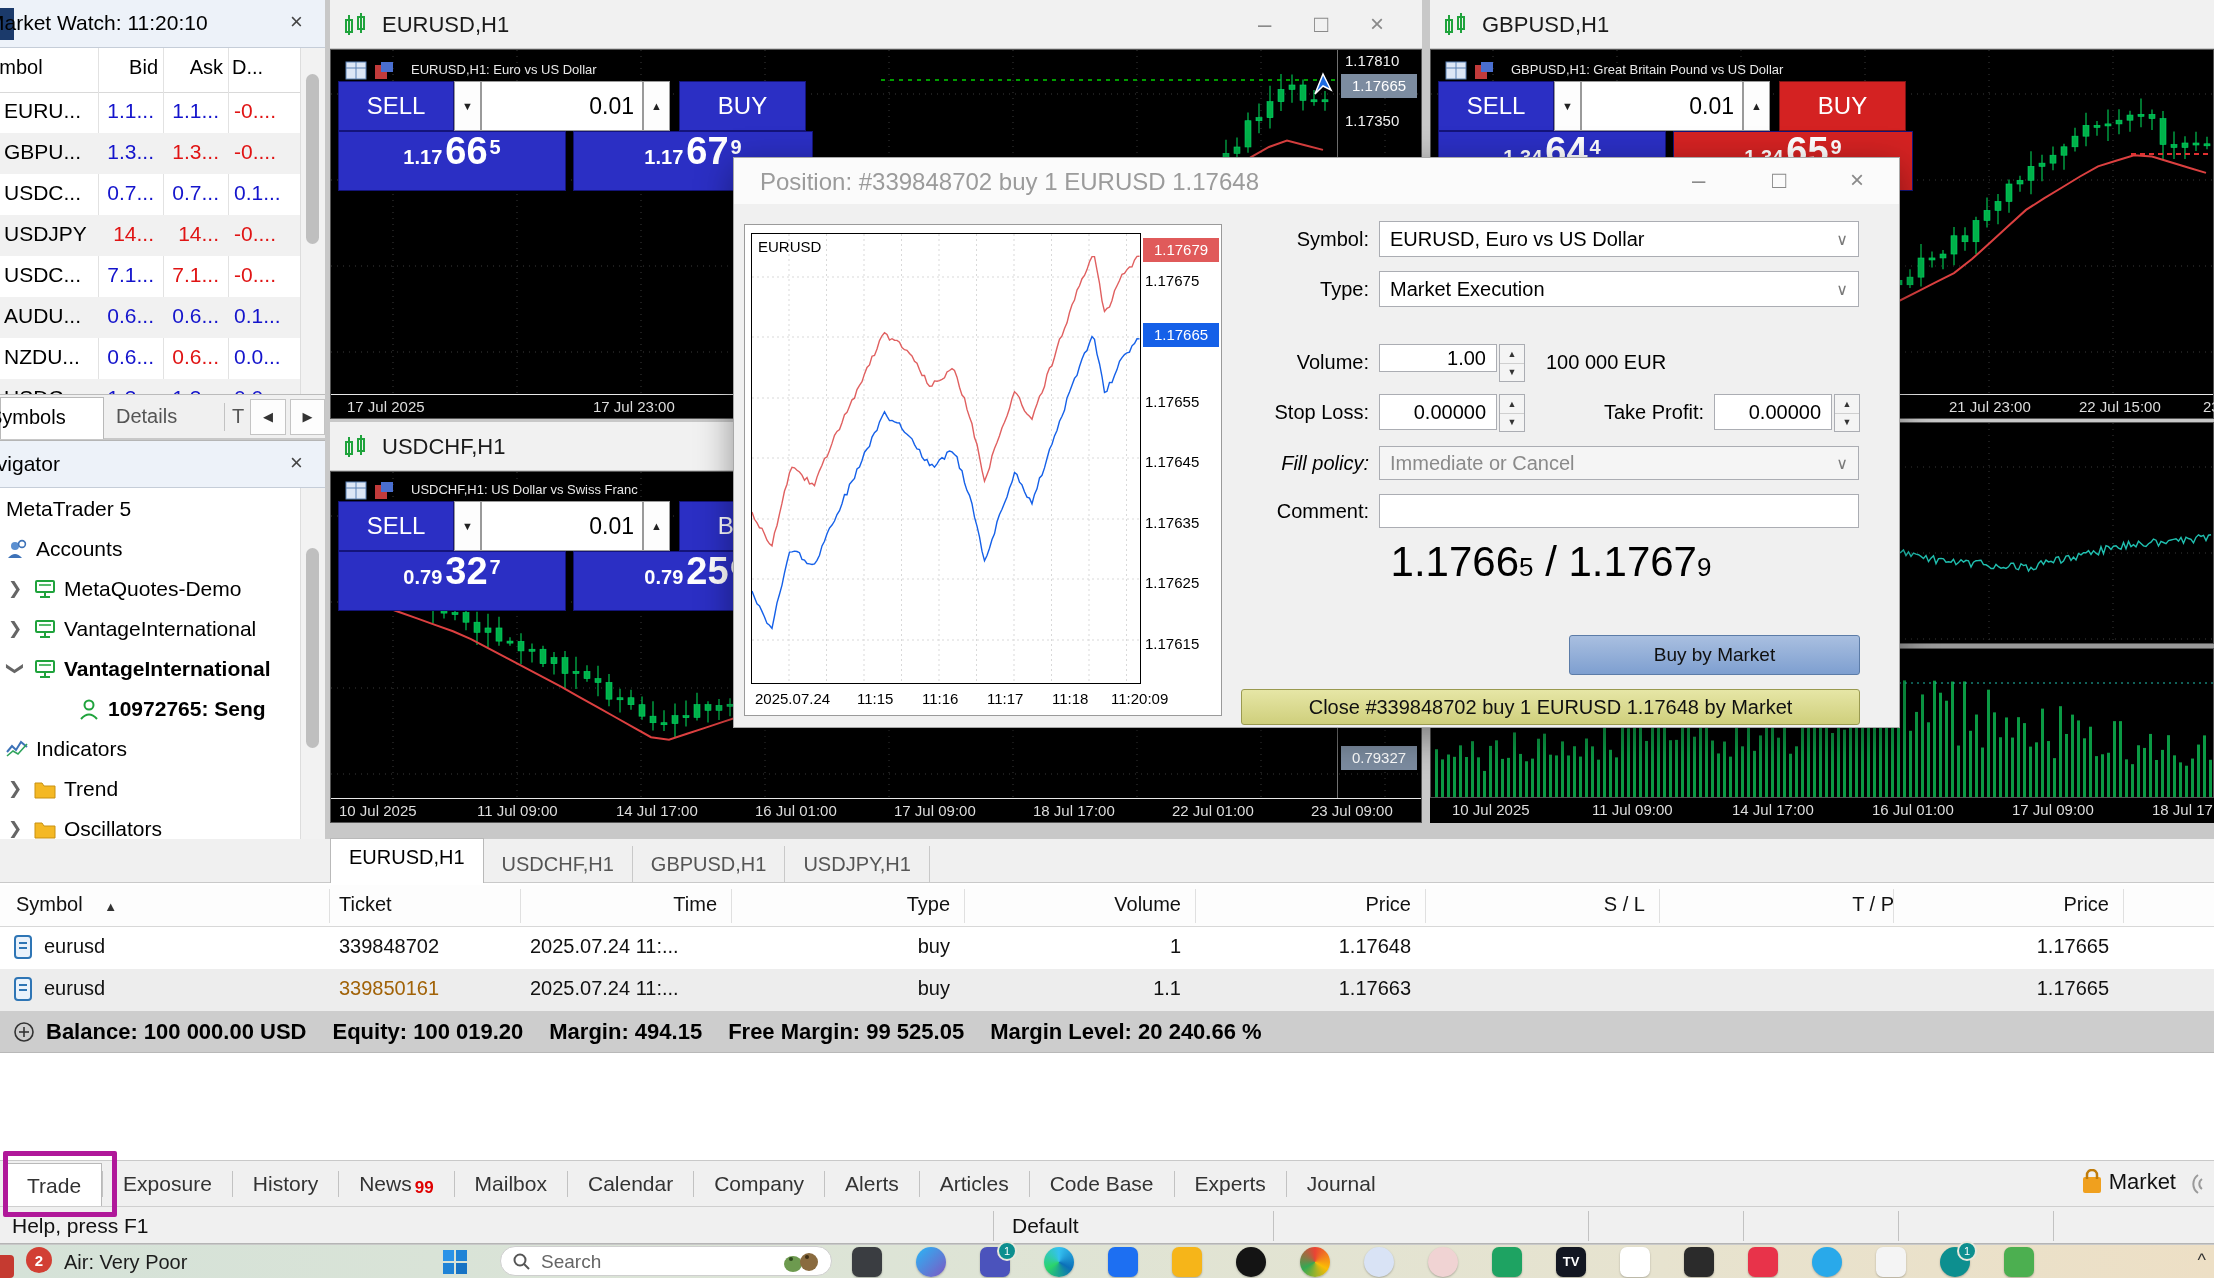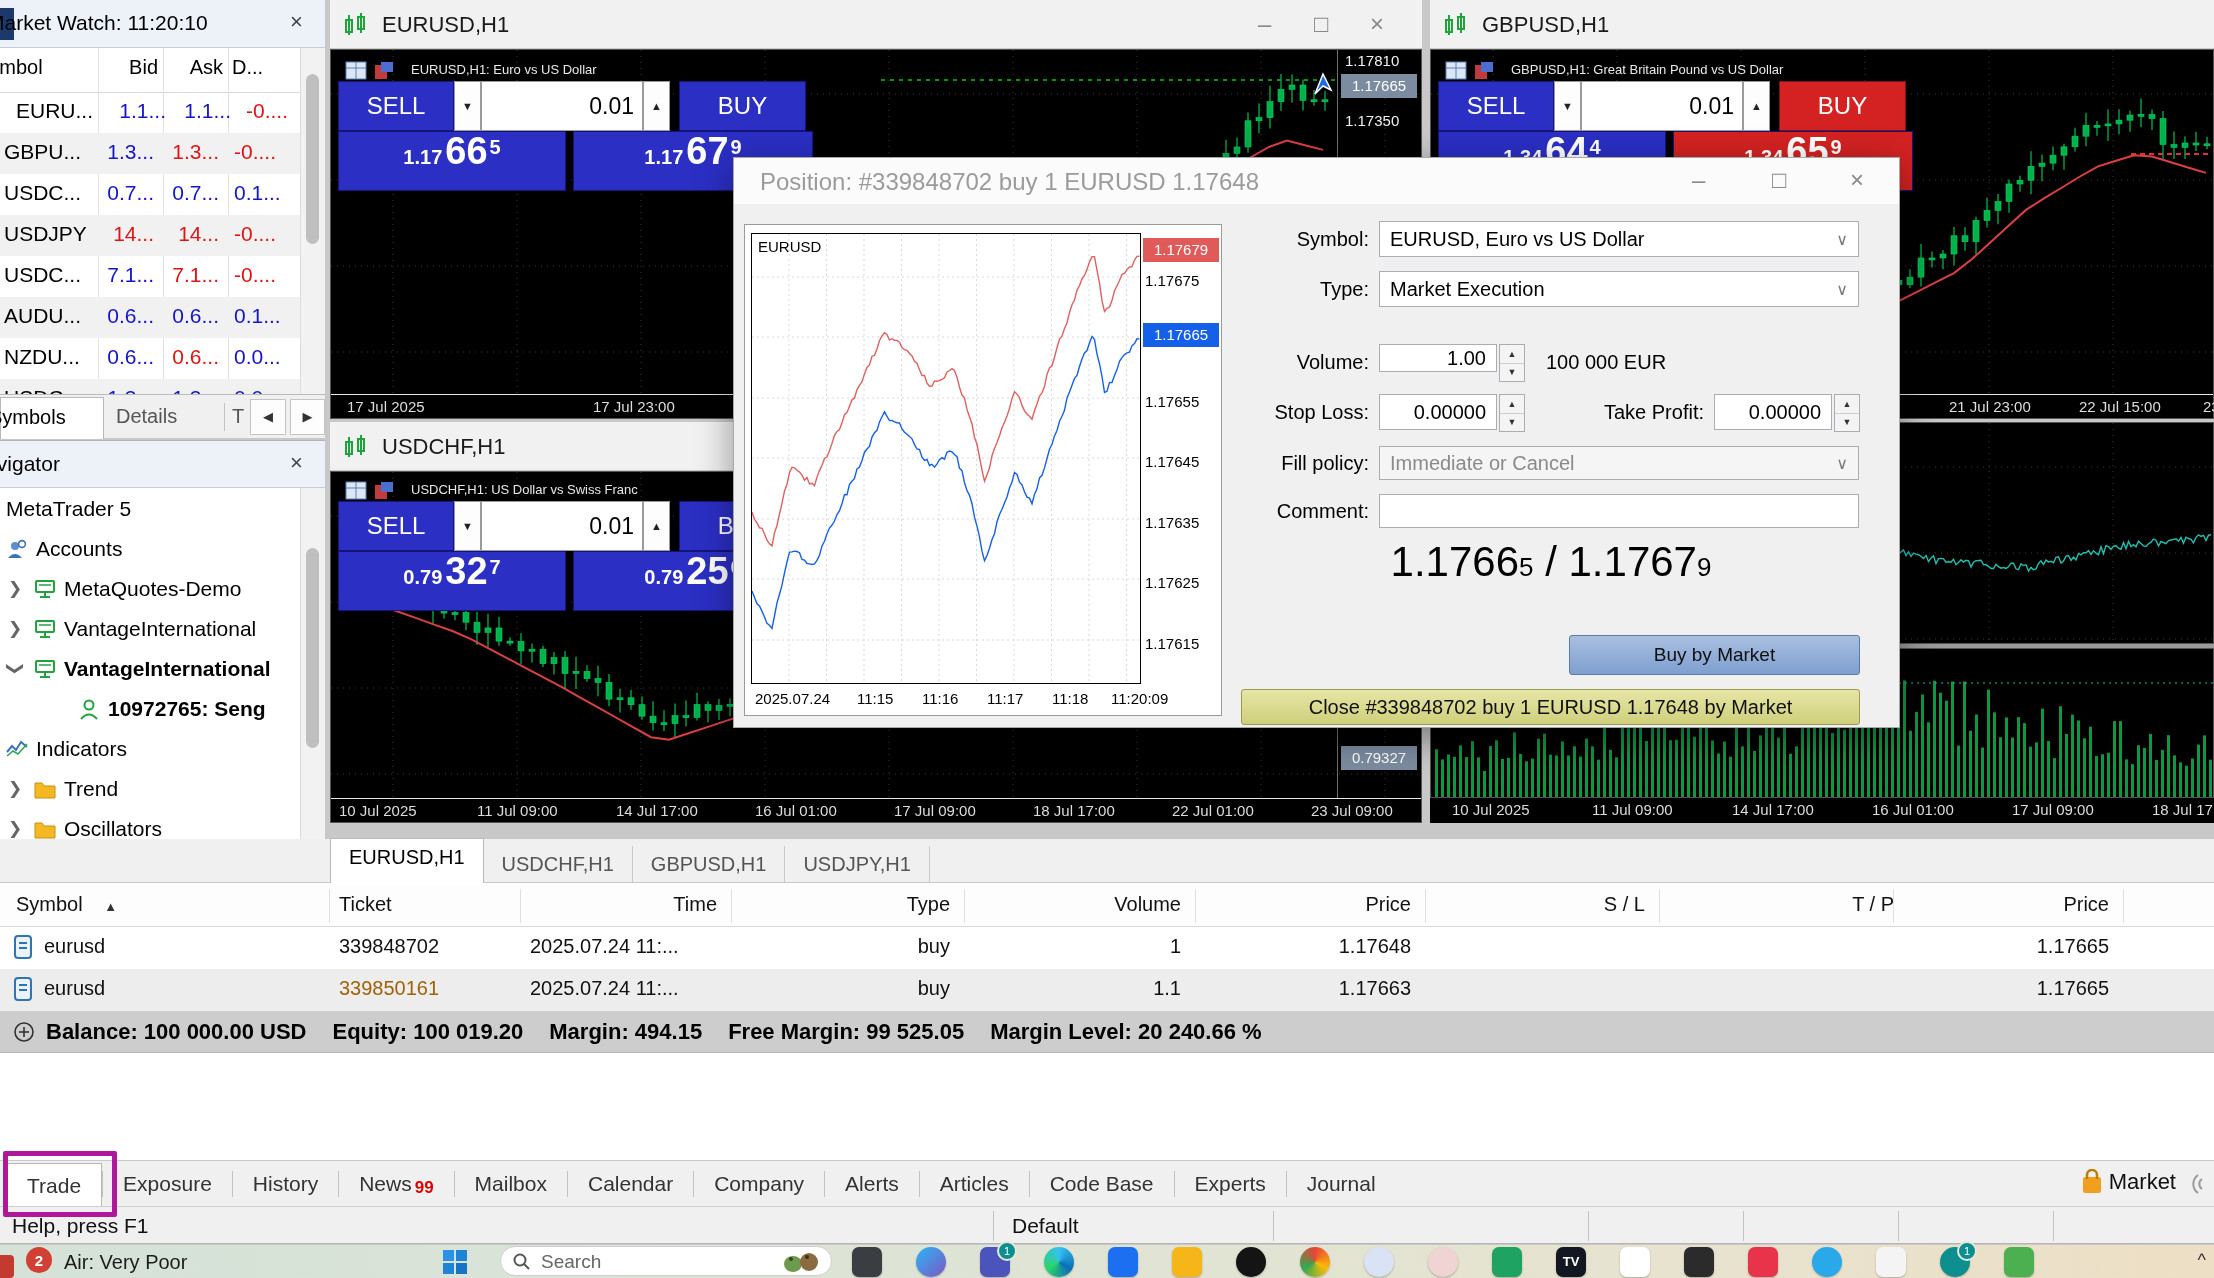--- a/index.html
+++ b/index.html
@@ -62,21 +62,21 @@
     <div id="mw-body" class="a" style="left:0;top:48px;width:300px;height:346px;">
         <div style="position: absolute; left: 0px; top: 0px; width: 300px; height: 44px; border-bottom: 1px solid rgb(217, 217, 217);">
           <div style="position: absolute; left: -24px; top: 8px; font-size: 20px;">Symbol</div>
           <div style="position: absolute; left: 98px; top: 8px; width: 60px; text-align: right; font-size: 20px;">Bid</div>
           <div style="position: absolute; left: 163px; top: 8px; width: 60px; text-align: right; font-size: 20px;">Ask</div>
           <div style="position: absolute; left: 232px; top: 8px; font-size: 20px;">D...</div>
         </div>
         <div style="position: absolute; left: 98px; top: 0px; width: 1px; height: 346px; background: rgb(226, 226, 226);"></div>
         <div style="position: absolute; left: 163px; top: 0px; width: 1px; height: 346px; background: rgb(226, 226, 226);"></div>
         <div style="position: absolute; left: 228px; top: 0px; width: 1px; height: 346px; background: rgb(226, 226, 226);"></div>
-        <div style="position: absolute; left: 12px; top: 44px; width: 300px; height: 48px;">
+        <div style="position: absolute; left: 0px; top: 44px; width: 300px; height: 48px;">
           <div style="position: absolute; left: 4px; top: 7px; font-size: 21px; color: rgb(0, 0, 0); white-space: nowrap;">EURU...</div>
           <div style="position: absolute; left: 38px; top: 7px; width: 116px; text-align: right; font-size: 21px; color: rgb(20, 20, 204);">1.1...</div>
           <div style="position: absolute; left: 103px; top: 7px; width: 116px; text-align: right; font-size: 21px; color: rgb(20, 20, 204);">1.1...</div>
           <div style="position: absolute; left: 234px; top: 7px; font-size: 21px; color: rgb(224, 20, 20);">-0....</div>
         </div>
         <div style="position: absolute; left: 0px; top: 85px; width: 300px; height: 41px; background: rgb(241, 241, 241);">
           <div style="position: absolute; left: 4px; top: 7px; font-size: 21px; color: rgb(0, 0, 0); white-space: nowrap;">GBPU...</div>
           <div style="position: absolute; left: 38px; top: 7px; width: 116px; text-align: right; font-size: 21px; color: rgb(20, 20, 204);">1.3...</div>
           <div style="position: absolute; left: 103px; top: 7px; width: 116px; text-align: right; font-size: 21px; color: rgb(224, 20, 20);">1.3...</div>
           <div style="position: absolute; left: 234px; top: 7px; font-size: 21px; color: rgb(224, 20, 20);">-0....</div>
@@ -1229,21 +1229,21 @@
       </div>
     <div class="a flabel" style="left:790px;top:243px;width:180px;">Take Profit:</div>
     <div class="a finput" style="left:980px;top:236px;width:118px;height:36px;justify-content:flex-end;">
       <span>0.00000</span>
     </div>
     <div class="a fspin" style="left:1100px;top:236px;width:26px;height:38px;">
         <div>▲</div>
         <div>▼</div>
       </div>
 
-    <div class="a flabel" style="left:460px;top:294px;width:175px;">Fill policy:</div>
+    <div class="a flabel" style="left:460px;top:294px;width:175px;font-style:italic;">Fill policy:</div>
     <div class="a finput" style="left:645px;top:288px;width:480px;height:34px;background:#f5f5f5;color:#8a8a8a;">
       <span>Immediate or Cancel</span>
         <span class="fchev">∨</span>
     </div>
     <div class="a flabel" style="left:460px;top:342px;width:175px;">Comment:</div>
     <div class="a finput" style="left:645px;top:336px;width:480px;height:34px;">
       <span></span>
     </div>
 
     <div class="a" style="left:507px;top:380px;width:620px;text-align:center;">

